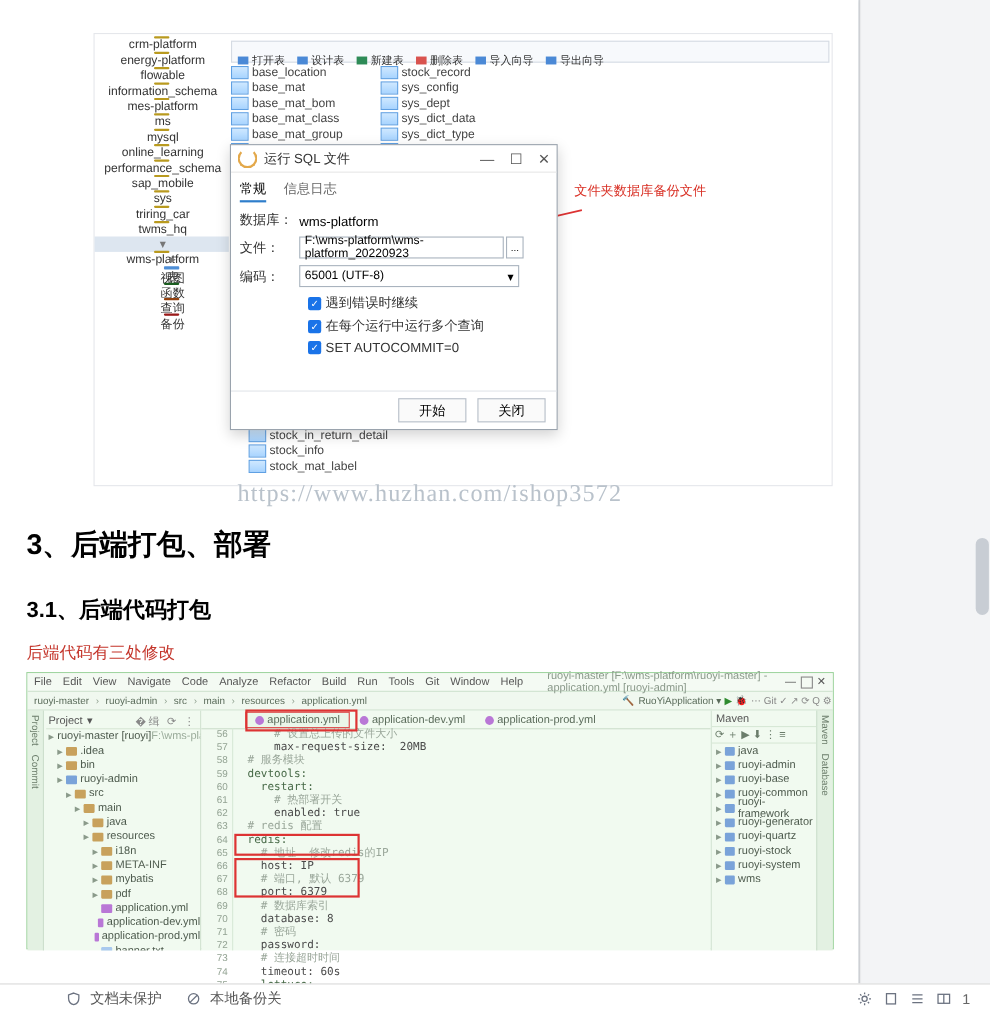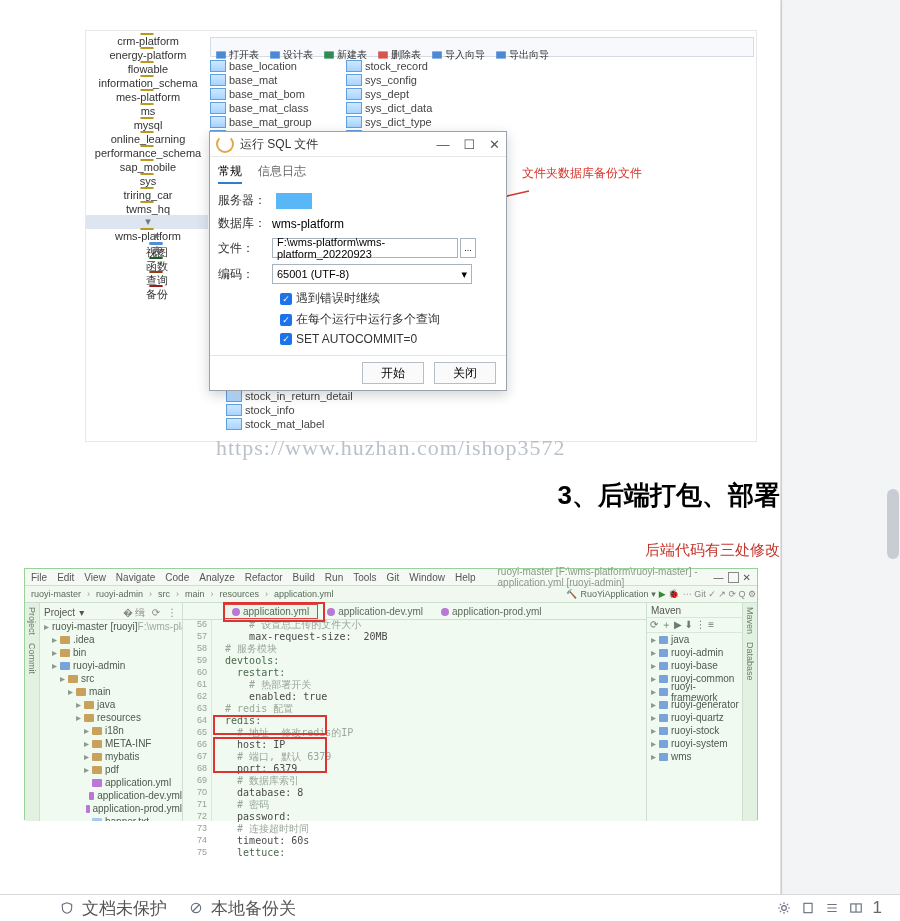--- a/index.html
+++ b/index.html
@@ -1,19 +1,19 @@
 <!DOCTYPE html>
 <html><head>
 <meta charset="utf-8">
 <style>
   html, body { margin: 0; padding: 0; background: #e9ecef; font-family: "Microsoft YaHei", "PingFang SC", Arial, sans-serif; }
   .page { width: 900px; height: 921px; margin: 0 auto; position: relative; overflow: hidden; background: #e9ecef; }
   .doc { position: absolute; left: 0; top: 0; width: 780px; height: 901px; background: #fff; box-shadow: 0 0 4px rgba(0,0,0,.1); padding-top: 30px; }
   .right-gutter { position: absolute; right: 0; top: 0; width: 118px; height: 100%; background: #f3f4f6; border-left: 1px solid #d0d3d8; }
-  .bottom-bar { position: absolute; left: 0; bottom: 0; width: 100%; height: 26px; background: #fff; border-top: 1px solid #d9d9d9; display: flex; align-items: center; font-size: 17px; color: #555; }
+  .bottom-bar { position: absolute; left: 0; bottom: 0; width: 100%; height: 26px; background: #fff; border-top: 1px solid #d9d9d9; display: flex; align-items: center; font-size: 13px; color: #555; }
   .bottom-bar .left-group { display: flex; align-items: center; gap: 8px; padding-left: 60px; }
   .bottom-bar .right-group { margin-left: auto; display: flex; align-items: center; gap: 10px; padding-right: 18px; color: #666; }
   .bb-icon { width: 14px; height: 14px; display: inline-block; }
   
   .shot1 { position: relative; margin-left: 85px; width: 670px; height: 410px; border: 1px solid #e5e7eb; background: #fff; font-size: 11px; }
   .db-tree { position: absolute; left: 0; top: 0; width: 122px; height: 300px; padding-top: 2px; }
   .db-tree .row { display: flex; align-items: center; height: 14px; padding-left: 2px; color: #333; flex-direction: column; }
   .db-tree .row.selected { background: #dde6f0; }
   .db-tree .row .ico { width: 12px; height: 10px; background: linear-gradient(#f6e08a,#e3c443); border: 1px solid #b99a1f; border-radius: 1px; margin-right: 3px; }
   .db-tree .sub { padding-left: 18px; }
@@ -50,21 +50,21 @@
   .filebox { width: 176px; }
   .browse { width: 14px; height: 18px; border: 1px solid #a9b3be; margin-left: 2px; display: flex; align-items: center; justify-content: center; font-size: 9px; }
   .dlg-checks { padding-left: 62px; }
   .dlg-checks .chk { display: flex; align-items: center; gap: 4px; margin-bottom: 4px; font-size: 12px; color: #333; }
   .dlg-checks .chk .box { width: 12px; height: 12px; background: #1a73e8; display: flex; align-items: center; justify-content: center; color: #fff; font-size: 9px; border-radius: 2px; }
   .dlg-foot { position: absolute; left: 0; right: 0; bottom: 0; height: 34px; border-top: 1px solid #e1e5ea; display: flex; align-items: center; justify-content: flex-end; gap: 10px; padding-right: 10px; }
   .dlg-btn { width: 60px; height: 20px; border: 1px solid #b6bec8; background: #fafafa; font-size: 12px; display: flex; align-items: center; justify-content: center; }
   .red-note { position: absolute; left: 436px; top: 134px; color: #d93025; font-size: 12px; }
   .arrow { position: absolute; left: 278px; top: 158px; width: 170px; height: 40px; pointer-events: none; }
   
-  .section { margin: 36px 0 0 24px; text-align: right; }
+  .section { margin: 36px 0 0 24px; }
   .h1 { font-size: 26px; font-weight: 700; margin-bottom: 28px; }
   .h2 { font-size: 20px; font-weight: 700; margin-bottom: 16px; }
   .red-line { color: #c4352b; font-size: 15px; margin-bottom: 8px; }
   
   .shot2 { margin: 0 0 0 24px; width: 732px; height: 250px; border: 1px solid #9ad19a; background: #e8f5e8; position: relative; font-size: 10px; color: #555; }
   .ide-menu { height: 16px; background: #f4faf3; border-bottom: 1px solid #cddfcd; display: flex; align-items: center; padding-left: 6px; gap: 10px; font-size: 10px; color: #555; }
   .ide-menu .grp-right { margin-left: auto; display: flex; align-items: center; gap: 4px; padding-right: 6px; color: #555; }
   .ide-menu .sq { width: 9px; height: 9px; border: 1px solid #888; }
   .ide-crumbs { height: 16px; background: #f0f8ef; border-bottom: 1px solid #cddfcd; display: flex; align-items: center; padding-left: 6px; gap: 4px; font-size: 9px; color: #5a6b5a; }
   .ide-crumbs .crsep::after { content: "›"; padding: 0 2px; color: #8fa08f; }
@@ -346,24 +346,20 @@
             <span>☐</span>
             <span>✕</span>
           </span>
         </div>
         <div class="dlg-tabs">
           <div class="tab active">常规</div>
           <div class="tab">信息日志</div>
         </div>
         <div class="dlg-body">
           <div class="dlg-row">
-            <label>服务器：</label>
-            <span class="swatch"></span>
-          </div>
-          <div class="dlg-row">
             <label>数据库：</label>
             <span>wms-platform</span>
           </div>
           <div class="dlg-row">
             <label>文件：</label>
             <div class="dlg-input filebox">F:\wms-platform\wms-platform_20220923</div>
             <div class="browse">...</div>
           </div>
           <div class="dlg-row">
             <label>编码：</label>
@@ -391,20 +387,21 @@
           <div class="dlg-btn">开始</div>
           <div class="dlg-btn">关闭</div>
         </div>
       </div>
 
       <div class="watermark1">https://www.huzhan.com/ishop3572</div>
     </div>
 
     <div class="section">
       <div class="h1">3、后端打包、部署</div>
+      <div class="h2">3.1、后端代码打包</div>
       <div class="red-line">后端代码有三处修改</div>
     </div>
 
     <div class="shot2">
       <div class="ide-menu" id="ide-menu">
 
       <span>File</span>
           <span>Edit</span>
           <span>View</span>
           <span>Navigate</span>

